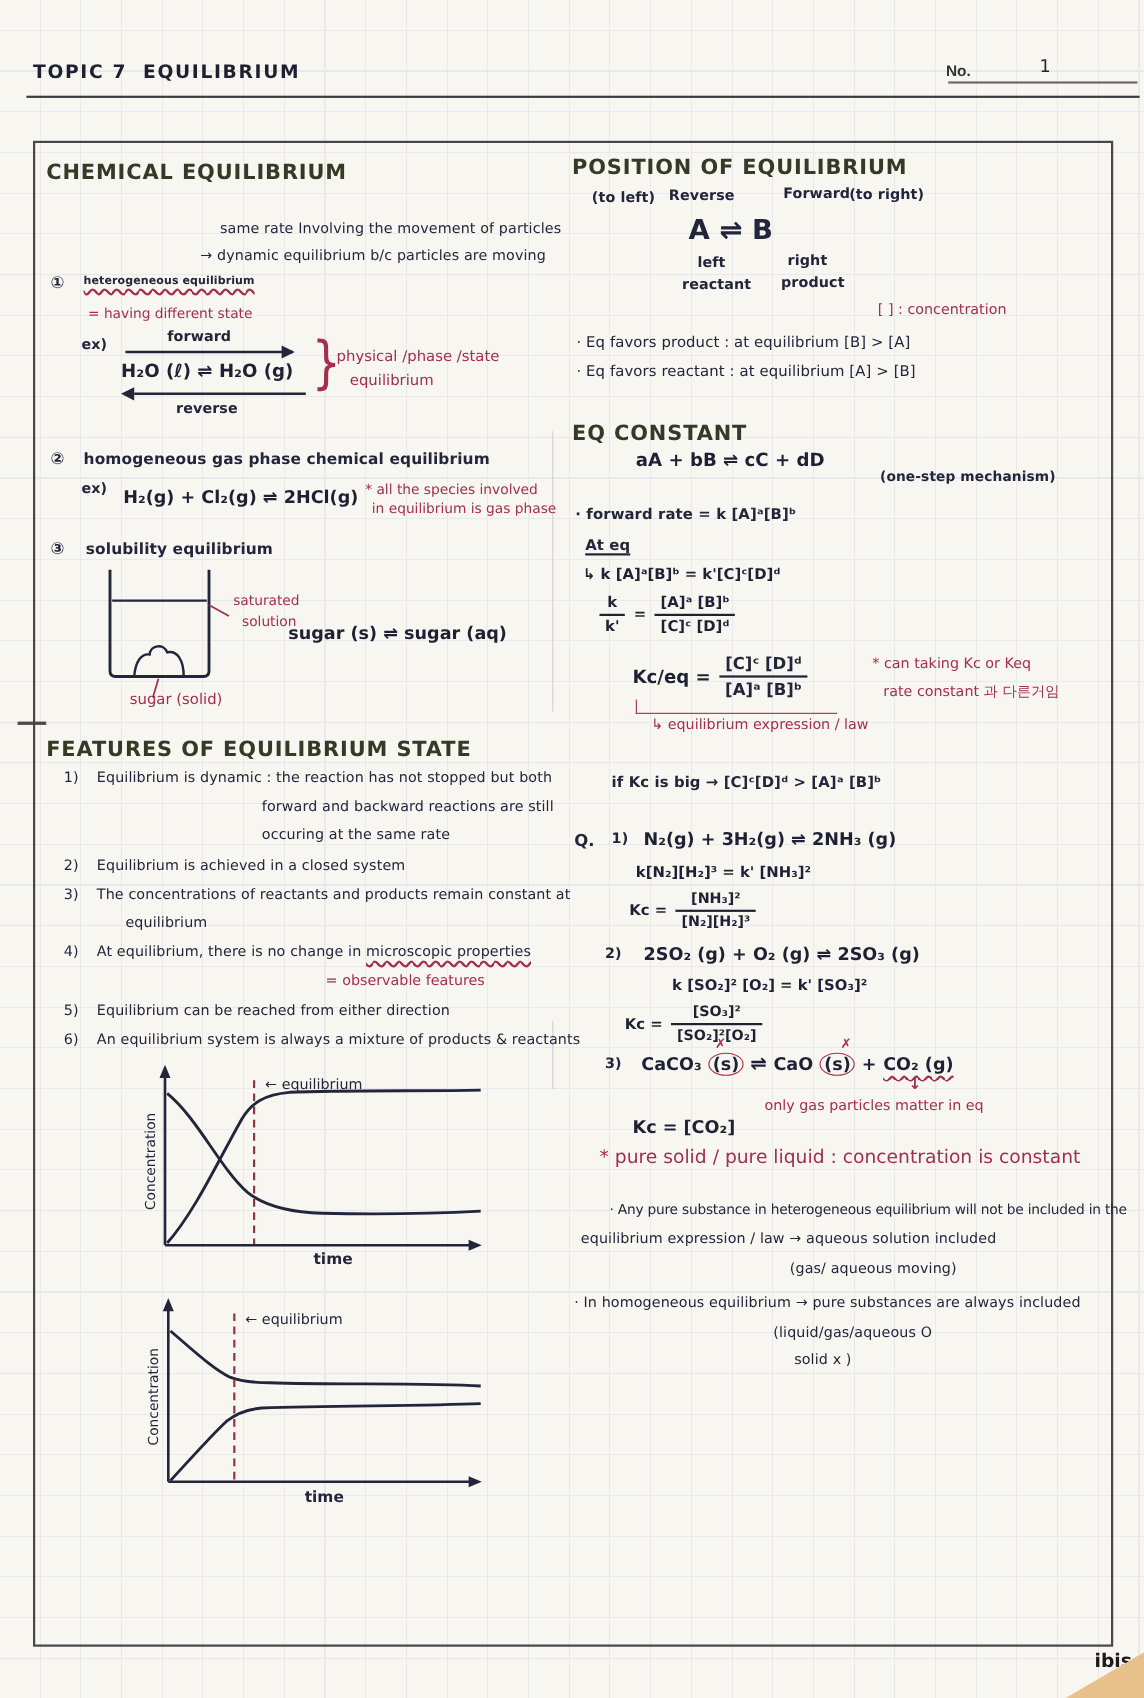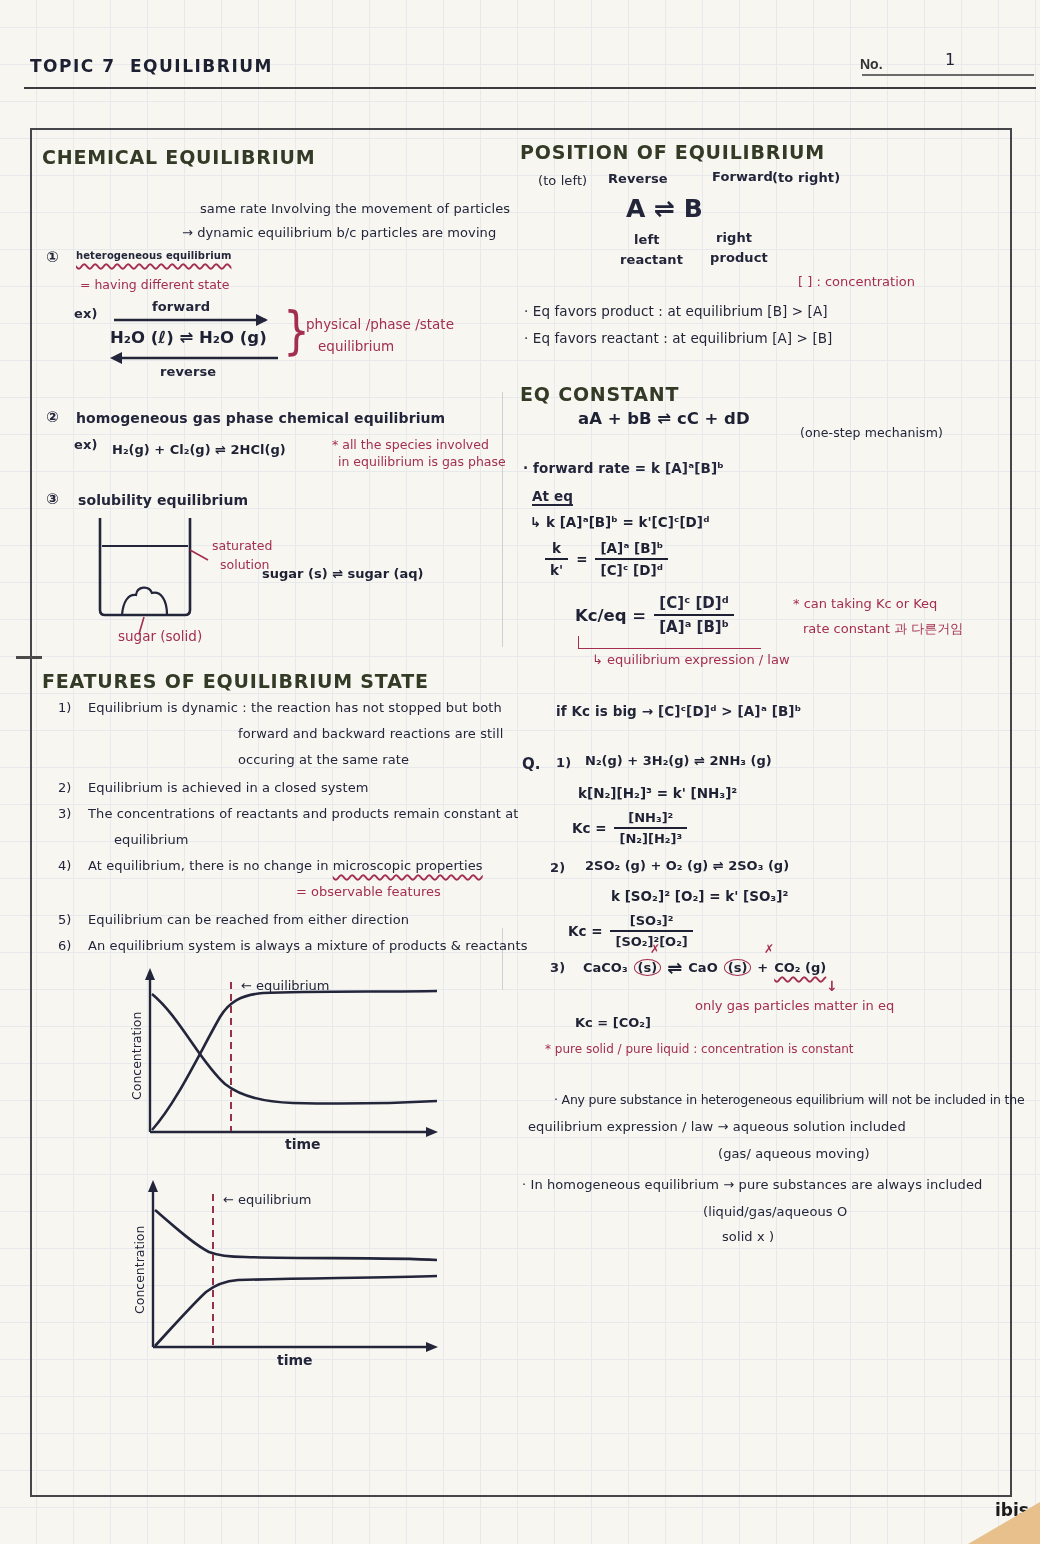--- a/index.html
+++ b/index.html
@@ -7,21 +7,21 @@
     position:relative;width:1040px;height:1544px;overflow:hidden;
     background:
       repeating-linear-gradient(0deg, transparent 0 36px, #e8e9ec 36px 37px),
       repeating-linear-gradient(90deg, transparent 0 36px, #e8e9ec 36px 37px),
       #f7f6f1;
     font-family:"DejaVu Sans",sans-serif;color:#23253a;
   }
   .abs{position:absolute;white-space:nowrap;}
   .hw{font-size:13px;color:#23253a;letter-spacing:0.1px;}
   .hw-sm{font-size:12.5px;letter-spacing:-0.2px;color:#23253a;}
-  .eq{font-size:13px;font-weight:bold;color:#1e2133;}
+  .eq{font-size:16px;font-weight:bold;color:#1e2133;}
   .eq-sm{font-size:13.5px;font-weight:bold;color:#1e2133;}
   .big-eq{font-size:16.5px;font-weight:bold;color:#1e2133;}
   .red{color:#a42e4f;}
   .red-sm{color:#a42e4f;font-size:12.5px;}
   .h1{font-weight:bold;font-size:19px;color:#333b26;letter-spacing:0.8px;}
   .topic{font-weight:bold;font-size:17px;color:#1d2030;letter-spacing:1.5px;}
   .line{position:absolute;background:#3a3b40;}
   .main-box{position:absolute;left:30px;top:128px;width:978px;height:1365px;border:2px solid #45464b;}
   .frac{display:inline-block;text-align:center;vertical-align:middle;}
   .frac .num{display:block;padding:0 5px 2px;border-bottom:2px solid #1e2133;}
@@ -143,36 +143,36 @@
     <path d="M 333,175 L 321,170 L 321,180 Z" fill="#23253a"></path>
     <path d="M 50,38 C 70,55 88,72 104,80 C 114,84 126,85 140,85 C 200,87 282,85 332,88" stroke="#23253a" stroke-width="2.6" fill="none"></path>
     <path d="M 50,174 C 72,150 88,132 101,120 C 111,112 121,109 133,108 C 200,106 280,106 332,104" stroke="#23253a" stroke-width="2.6" fill="none"></path>
     <path d="M 108,22 L 108,174" stroke="#96314c" stroke-width="2" stroke-dasharray="7 5" fill="none"></path>
     <text x="118" y="32" font-size="13" fill="#a42e4f">← equilibrium</text>
     <text transform="translate(39,142) rotate(-90)" font-size="12.5">Concentration</text>
     <text x="172" y="193" font-size="14" font-weight="bold">time</text>
   </svg>
 
   <div class="abs h1" style="left:520px;top:141px;">POSITION OF EQUILIBRIUM</div>
-  <div class="abs hw" style="left:538px;top:173px;font-weight:normal;">(to left)</div>
+  <div class="abs hw" style="left:538px;top:173px;font-weight:bold;">(to left)</div>
   <div class="abs hw" style="left:608px;top:171px;font-weight:bold;">Reverse</div>
   <div class="abs hw" style="left:712px;top:169px;font-weight:bold;">Forward</div>
   <div class="abs hw" style="left:772px;top:170px;font-weight:bold;">(to right)</div>
   <div class="abs" style="left:626px;top:194px;font-size:25px;font-weight:bold;">A  ⇌  B</div>
   <div class="abs hw" style="left:634px;top:232px;font-weight:bold;">left</div>
   <div class="abs hw" style="left:716px;top:230px;font-weight:bold;">right</div>
   <div class="abs hw" style="left:620px;top:252px;font-weight:bold;">reactant</div>
   <div class="abs hw" style="left:710px;top:250px;font-weight:bold;">product</div>
   <div class="abs red-sm" style="left:798px;top:274px;font-size:13px;">[ ] : concentration</div>
   <div class="abs hw" style="left:524px;top:303px;font-size:13.5px;">· Eq favors product : at equilibrium  [B] &gt; [A]</div>
   <div class="abs hw" style="left:524px;top:330px;font-size:13.5px;">· Eq favors reactant : at equilibrium  [A] &gt; [B]</div>
 
   <div class="abs h1" style="left:520px;top:383px;">EQ CONSTANT</div>
   <div class="abs big-eq" style="left:578px;top:409px;">aA + bB  ⇌  cC + dD</div>
-  <div class="abs hw" style="left:800px;top:425px;font-size:12.5px;font-weight:normal;">(one-step mechanism)</div>
+  <div class="abs hw" style="left:800px;top:425px;font-size:12.5px;font-weight:bold;">(one-step mechanism)</div>
   <div class="abs hw" style="left:523px;top:460px;font-size:13.5px;font-weight:bold;">· forward rate = k [A]ᵃ[B]ᵇ</div>
   <div class="abs hw ul-ink" style="left:532px;top:488px;font-size:13.5px;font-weight:bold;">At eq</div>
   <div class="abs eq-sm" style="left:530px;top:514px;">↳ k [A]ᵃ[B]ᵇ = k'[C]ᶜ[D]ᵈ</div>
 
   <div class="abs row" style="left:545px;top:540px;">
     <span class="frac eq-sm">
         <span class="num">k</span>
         <span class="den">k'</span>
       </span>
     <span class="eq-sm">=</span>
@@ -227,21 +227,21 @@
     <span class="eq">CaO</span>
     <span class="eq ring-red">(s)</span>
     <span class="eq">+</span>
     <span class="eq wavy-red">CO₂ (g)</span>
   </div>
   <div class="abs red" style="left:650px;top:942px;font-size:12px;">✗</div>
   <div class="abs red" style="left:764px;top:942px;font-size:12px;">✗</div>
   <div class="abs red" style="left:826px;top:978px;font-size:14px;font-weight:bold;">↓</div>
   <div class="abs red-sm" style="left:695px;top:998px;font-size:13px;">only gas particles matter in eq</div>
   <div class="abs eq" style="left:575px;top:1015px;">Kc = [CO₂]</div>
-  <div class="abs red-sm" style="left:545px;top:1042px;font-size:12px;">* pure solid / pure liquid : concentration is constant</div>
+  <div class="abs red-sm" style="left:545px;top:1042px;font-size:17px;">* pure solid / pure liquid : concentration is constant</div>
 
   <div class="abs hw-sm" style="left:522px;top:1092px;margin-left:32px;">· Any pure substance in heterogeneous equilibrium will not be included in the</div>
   <div class="abs hw" style="left:528px;top:1119px;">equilibrium expression / law  →  aqueous solution included</div>
   <div class="abs hw" style="left:718px;top:1146px;">(gas/ aqueous moving)</div>
   <div class="abs hw" style="left:522px;top:1177px;">· In homogeneous equilibrium  →  pure substances are always included</div>
   <div class="abs hw" style="left:703px;top:1204px;">(liquid/gas/aqueous O</div>
   <div class="abs hw" style="left:722px;top:1229px;">solid    x )</div>
 
   <div class="abs" style="left:995px;top:1500px;font-size:17px;font-weight:bold;color:#1b1b1b;">ibis</div>
   <div class="corner"></div>

